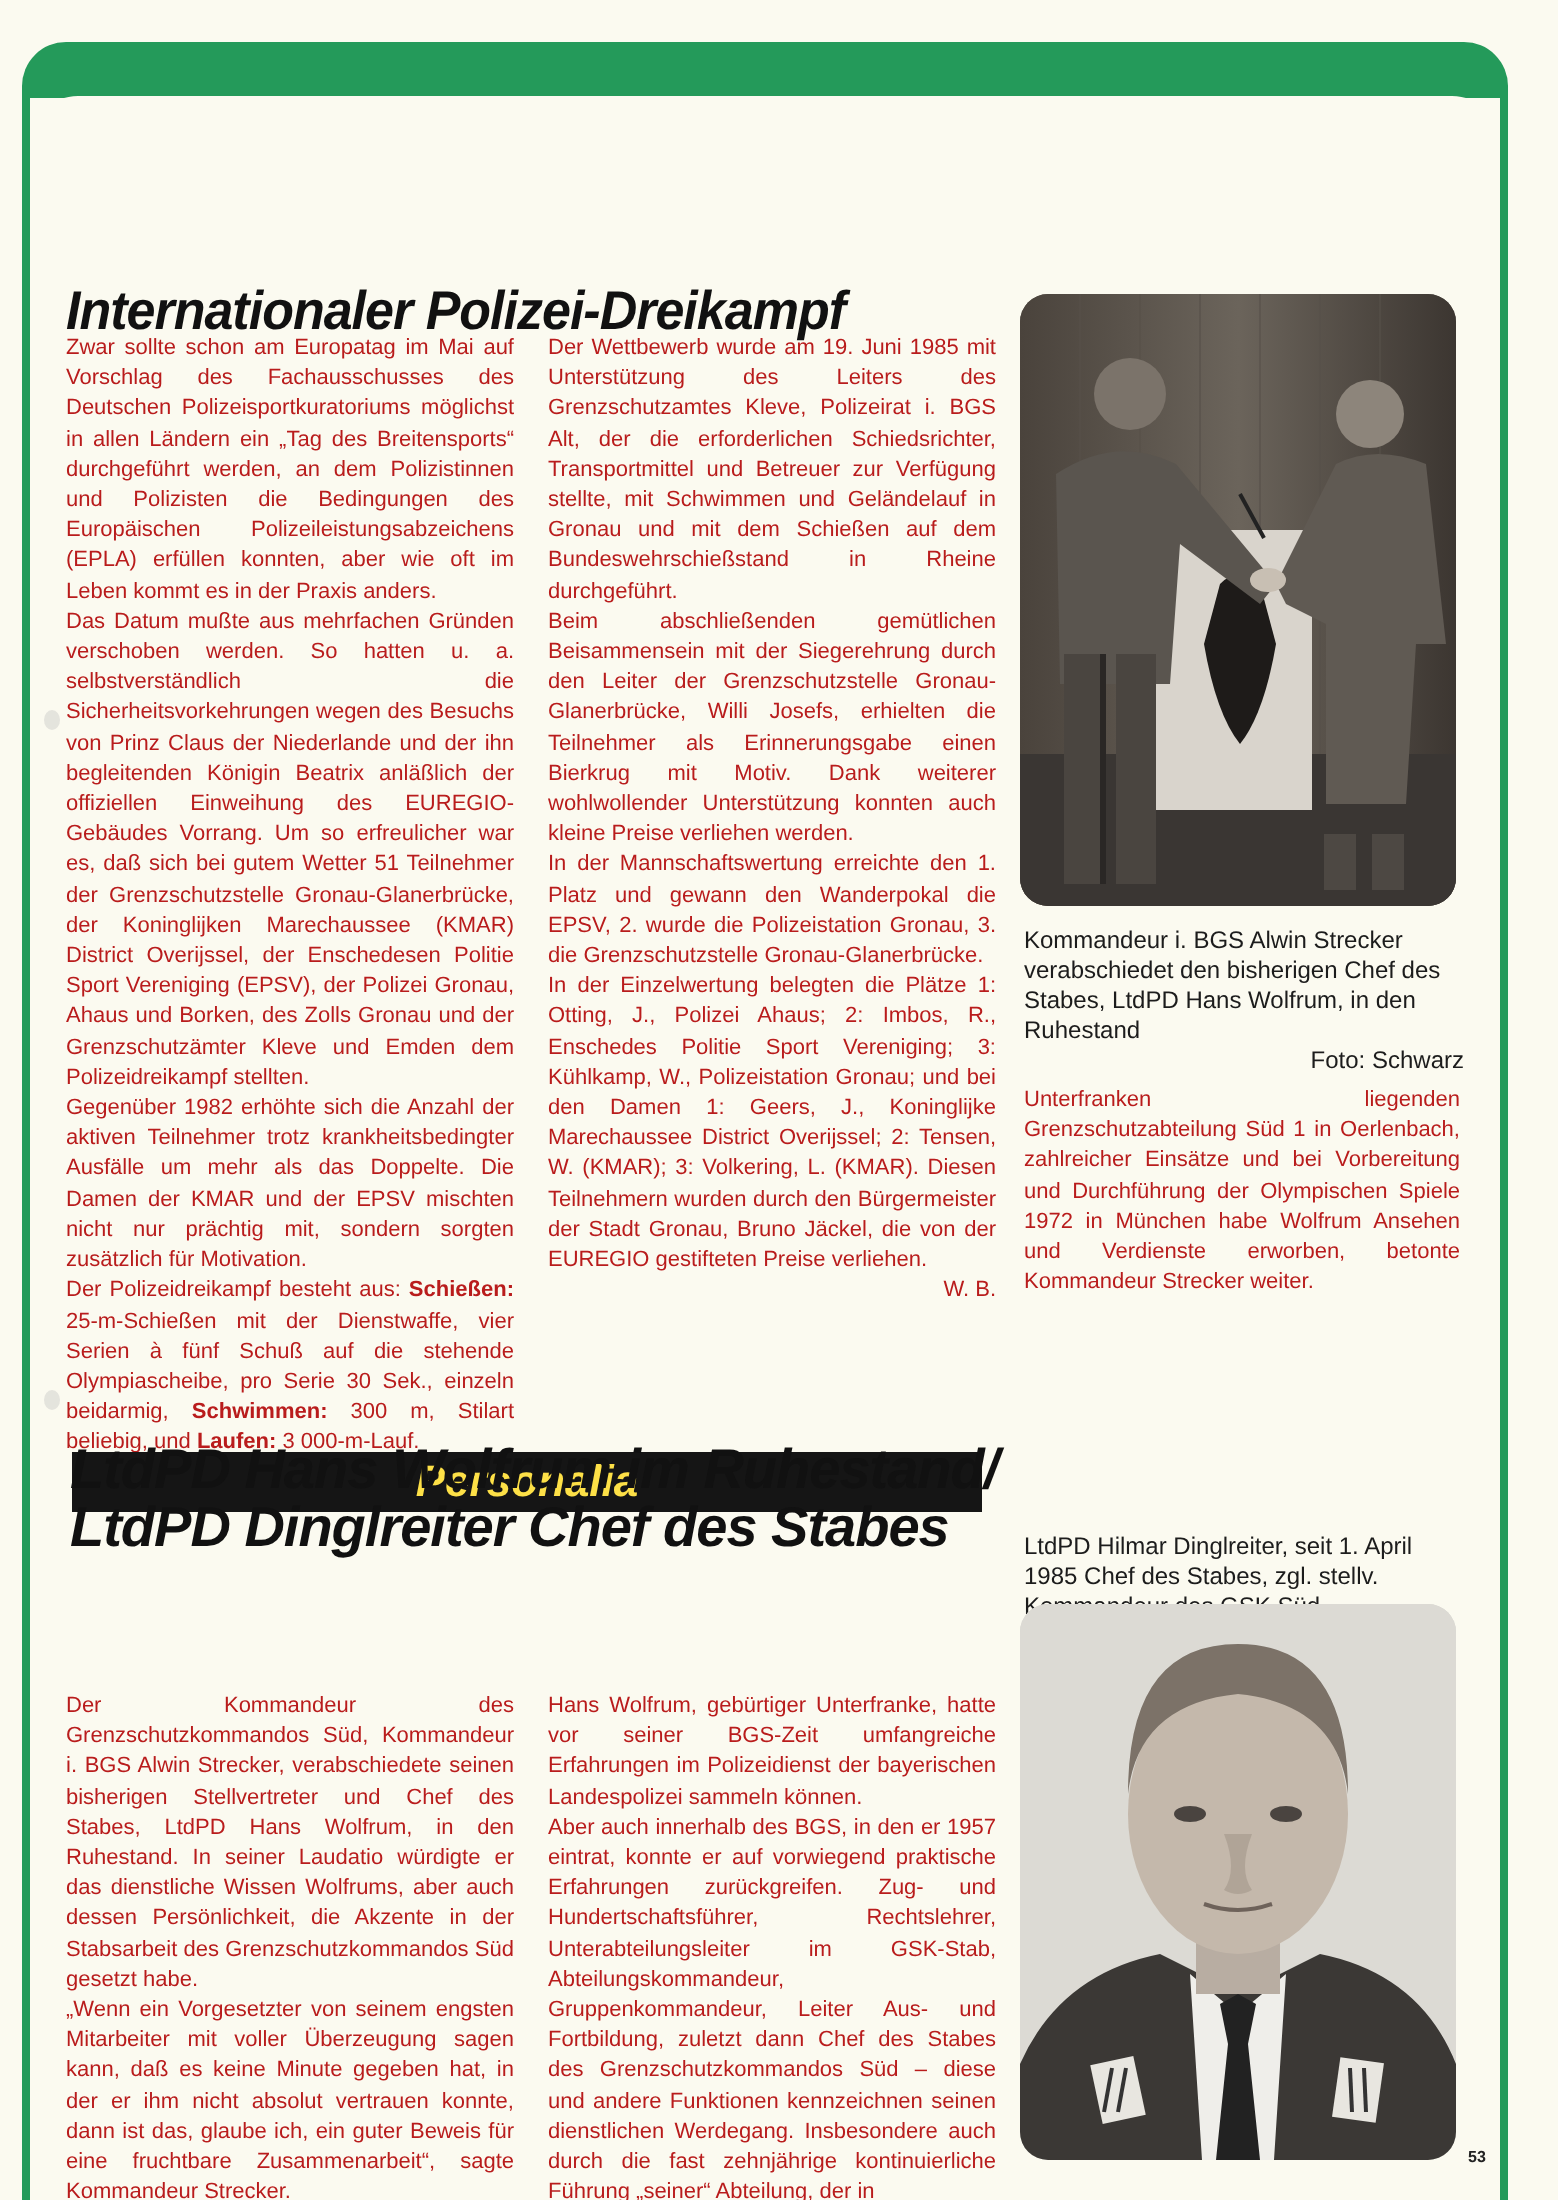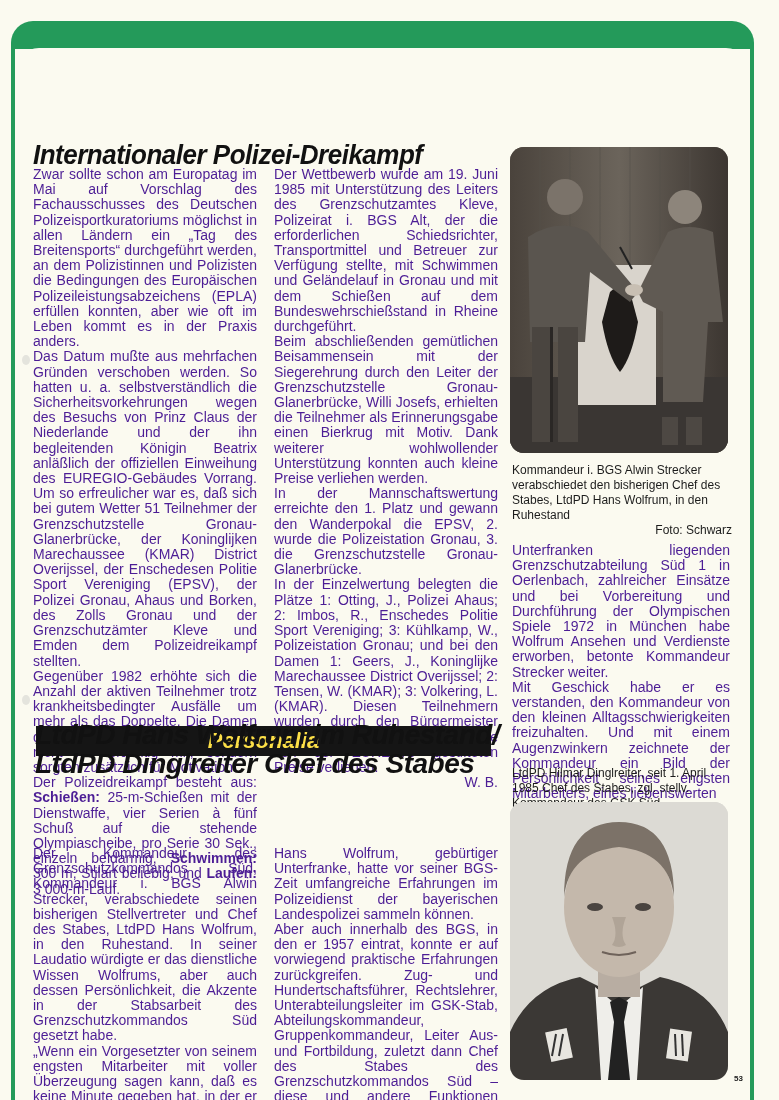--- a/index.html
+++ b/index.html
@@ -22,22 +22,22 @@
     background: #fbfaf0; border-radius: 24px 24px 0 0;
   }
 
   .h1 {
     position: absolute; left: 33px; top: 140px;
     font-size: 26px; font-weight: bold; font-style: italic;
     letter-spacing: -0.5px; color: #111; white-space: nowrap;
     transform: scaleY(1.05);
   }
   .col {
-    position: absolute; font-size: 14px; line-height: 15.2px;
-    text-align: justify; hyphens: manual; color: #4c1d95;
+    position: absolute; font-size: 11px; line-height: 15.2px;
+    text-align: justify; hyphens: manual; color: #b91c1c;
   }
   .col p { margin: 0; }
   .col1 { left: 33px; top: 167px; width: 224px; }
   .col2 { left: 274px; top: 167px; width: 224px; }
   .sig { text-align: right; margin-top: 0; }
 
   .photo1 {
     position: absolute; left: 510px; top: 147px; width: 218px; height: 306px;
     border-radius: 14px; overflow: hidden; background: #5e5750;
   }
@@ -131,21 +131,20 @@
   </svg>
 </div>
 
 <div class="caption cap1">
   <div>Kommandeur i. BGS Alwin Strecker verabschiedet den bisherigen Chef des Stabes, LtdPD Hans Wolfrum, in den Ruhestand</div>
   <div class="credit">Foto: Schwarz</div>
 </div>
 
 <div class="col col3a">
   <p>Unterfranken liegenden Grenzschutzabteilung Süd 1 in Oerlenbach, zahlreicher Einsätze und bei Vorbereitung und Durchführung der Olympischen Spiele 1972 in München habe Wolfrum Ansehen und Verdienste erworben, betonte Kommandeur Strecker weiter.</p>
-  <p>Mit Geschick habe er es verstanden, den Kommandeur von den kleinen Alltagsschwierigkeiten freizuhalten. Und mit einem Augenzwinkern zeichnete der Kommandeur ein Bild der Persönlichkeit seines engsten Mitarbeiters, eines liebenswerten</p>
 </div>
 
 <div class="bar">Personalia</div>
 
 <div class="h2">
   <div>LtdPD Hans Wolfrum im Ruhestand/</div>
   <div>LtdPD Dinglreiter Chef des Stabes</div>
 </div>
 
 <div class="caption cap2">LtdPD Hilmar Dinglreiter, seit 1. April 1985 Chef des Stabes, zgl. stellv. Kommandeur des GSK Süd</div>

